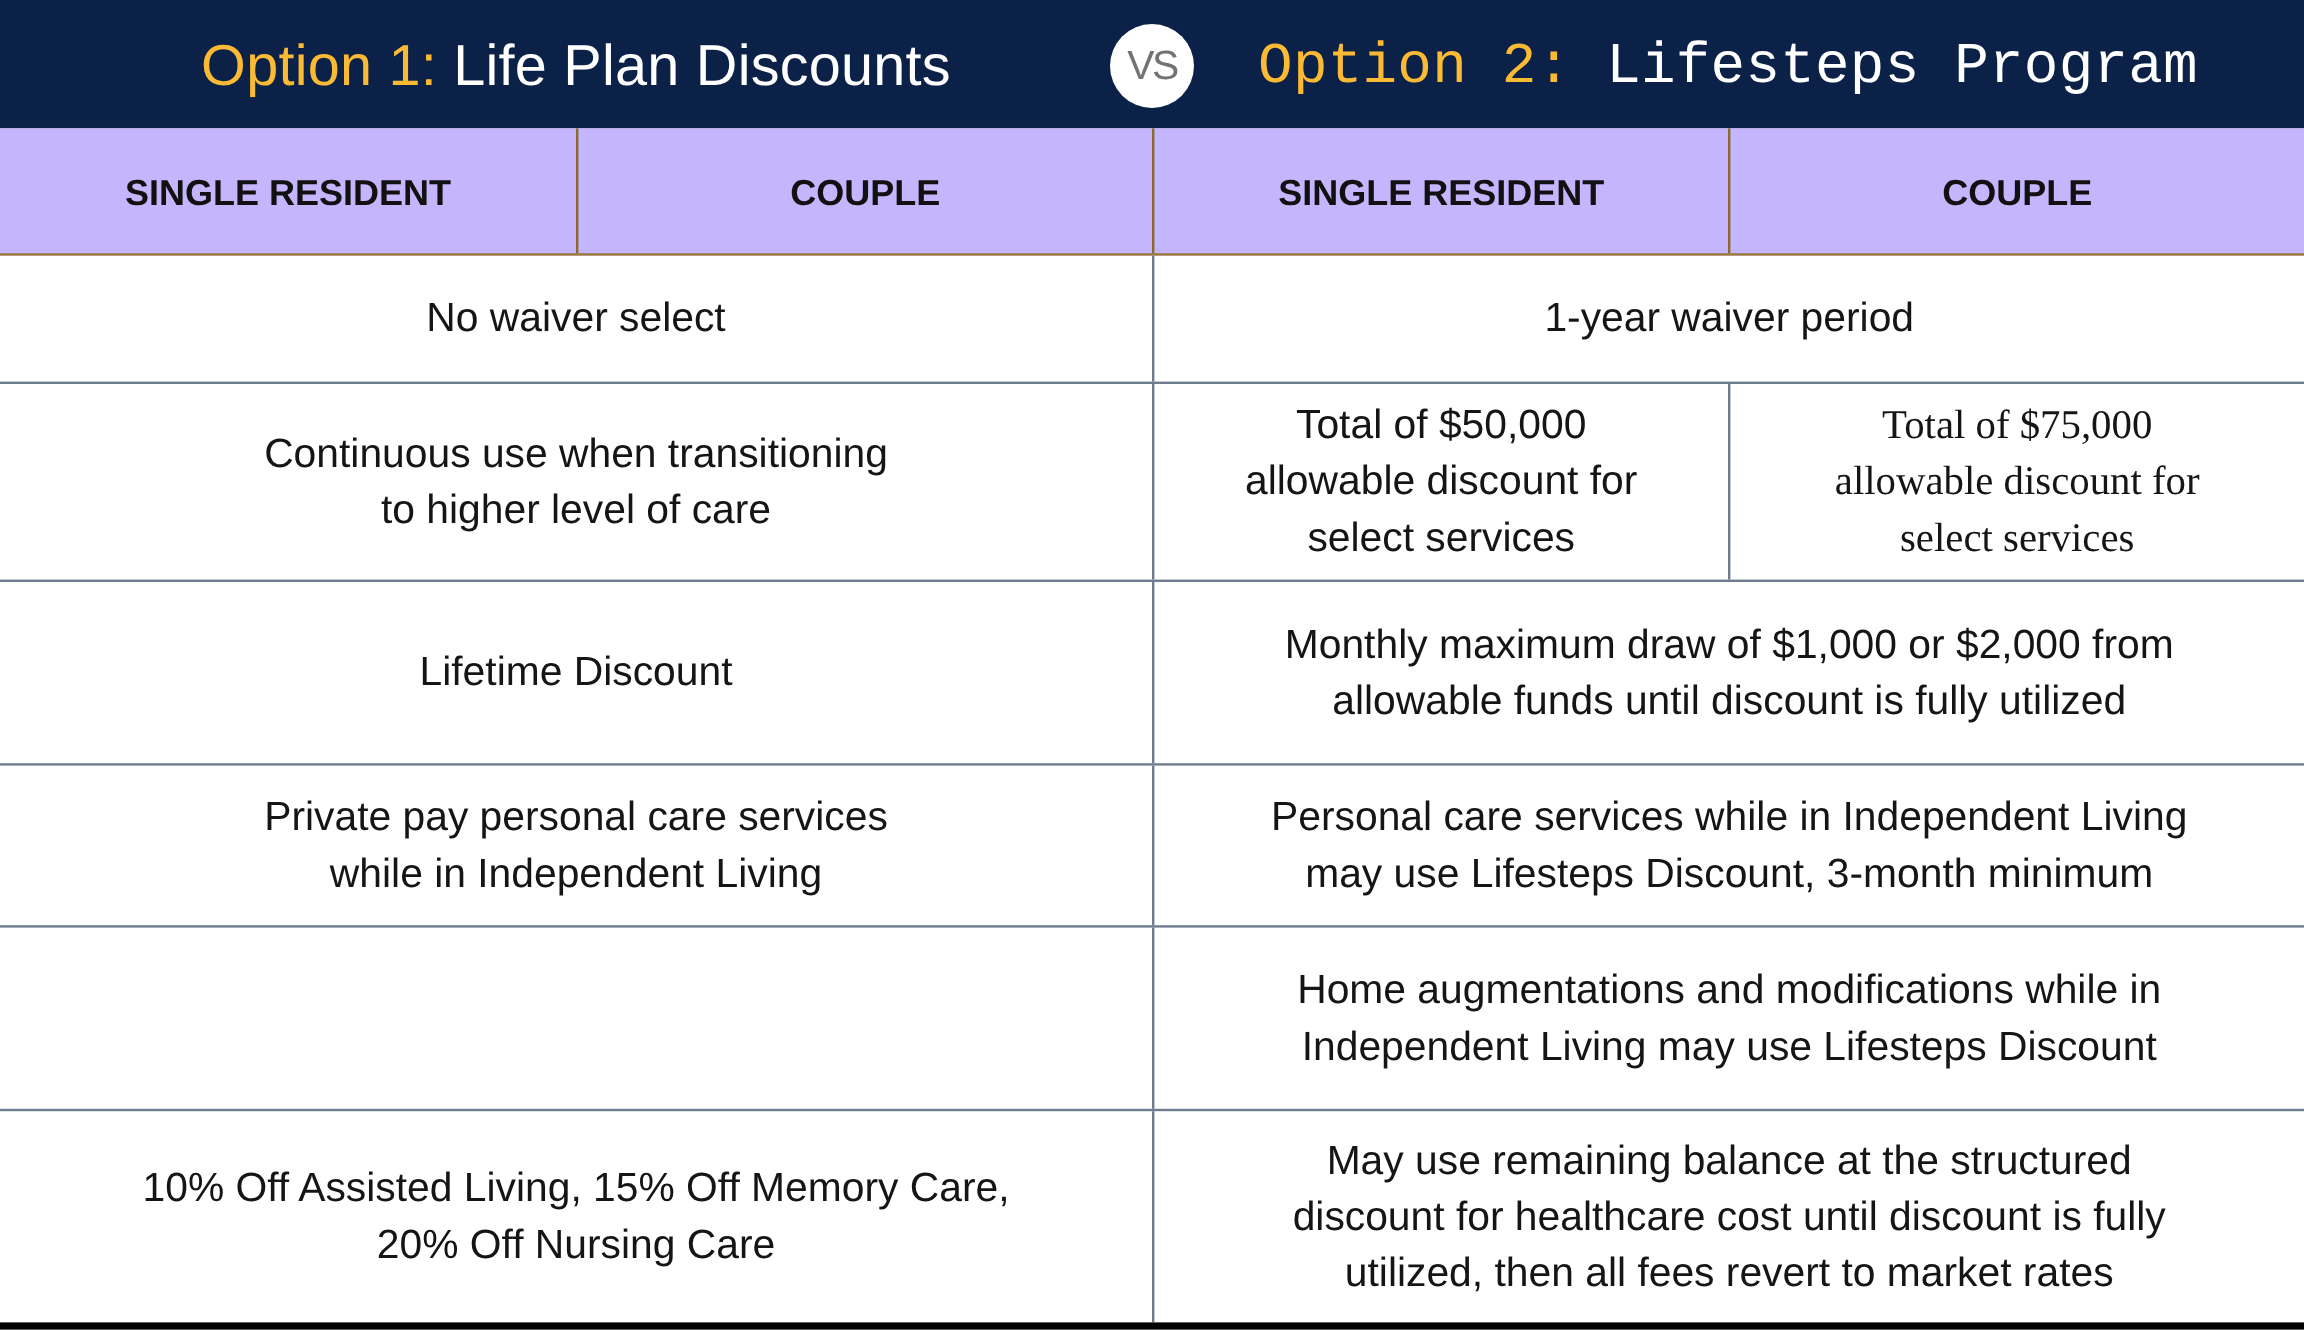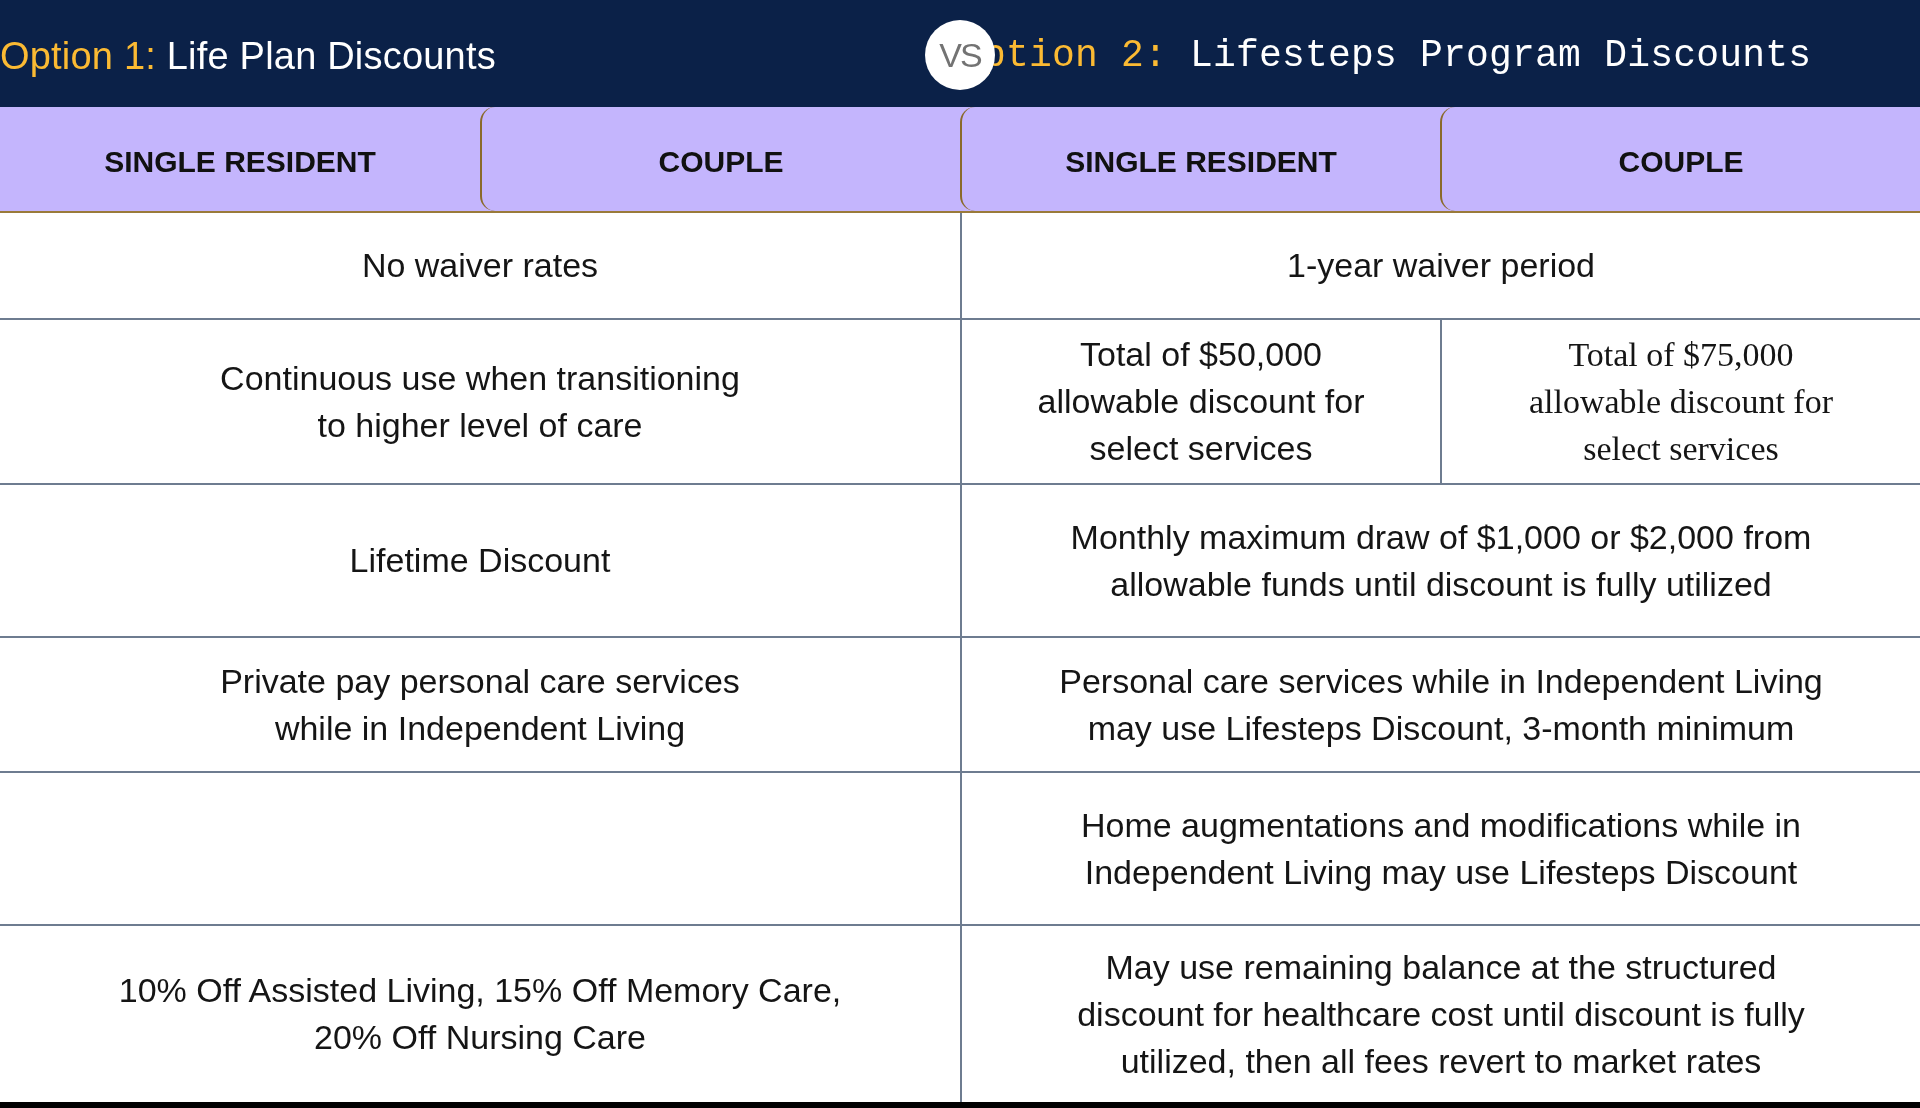--- a/index.html
+++ b/index.html
@@ -1,31 +1,31 @@
 <!DOCTYPE html>
 <html><head>
 <meta charset="utf-8">
 <style>
   html, body { margin:0; padding:0; }
   body { width:1920px; height:1108px; overflow:hidden; background:#ffffff;
          font-family:"Liberation Sans", sans-serif; color:#111; }
   .header { position:absolute; left:0; top:0; width:1920px; height:107px; background:#0b2148; }
-  .title { position:absolute; top:0; height:107px; line-height:112px; width:960px; 
-           font-size:38px; color:#ffffff; letter-spacing:0.2px; }
+  .title { position:absolute; top:0; height:107px; line-height:112px; width:960px; text-align:center;
+           font-size:48px; color:#ffffff; letter-spacing:0.2px; }
   .title .opt { color:#fbba33; }
   .title.left { left:0; }
   .title.right { left:960px; width:960px;font-family:Liberation Mono, monospace; }
   .vs { position:absolute; left:925px; top:20px; width:70px; height:70px; border-radius:50%;
         background:#ffffff; color:#737373; font-size:34px; text-align:center; line-height:70px; z-index:3;
         letter-spacing:-2px; }
   .subhead { position:absolute; top:107px; left:0; width:1920px; height:106px; background:#c4b5fd;
              border-bottom:2px solid #9a7a3a; box-sizing:border-box; }
   .sh { position:absolute; top:0; height:104px; width:480px; line-height:110px; text-align:center;
         font-weight:bold; font-size:30px; color:#111; box-sizing:border-box; }
-  .sh.b { border-left:2px solid #8a6a2a;border-radius:15px; }
+  .sh.b { border-left:2px solid #8a6a2a; }
   .rows { position:absolute; top:213px; left:0; width:1920px; }
   .row { position:absolute; left:0; width:1920px; border-bottom:2px solid #6e7c90; box-sizing:border-box; }
   .cell { position:absolute; top:0; bottom:0; display:flex; align-items:center; justify-content:center;
           text-align:center; font-size:34px; line-height:47px; color:#151515; box-sizing:border-box; padding:0 20px; }
   .cell.l { left:0; width:960px; }
   .cell.r { left:960px; width:960px; border-left:2px solid #6e7c90; }
   .cell.r1 { left:960px; width:480px; border-left:2px solid #6e7c90; }
   .cell.r2 { left:1440px; width:480px; border-left:2px solid #6e7c90;font-family:Liberation Serif, serif; }
   .cell span { white-space:pre-line; }
   .bottombar { position:absolute; left:0; top:1102px; width:1920px; height:6px; background:#000; }
@@ -48,21 +48,21 @@
 <div class="subhead">
   <div class="sh" style="left:0">SINGLE RESIDENT</div>
   <div class="sh b" style="left:480px">COUPLE</div>
   <div class="sh b" style="left:960px">SINGLE RESIDENT</div>
   <div class="sh b" style="left:1440px">COUPLE</div>
 </div>
 
 <div class="rows">
   <div class="row" style="top:0;height:107px">
     <div class="cell l">
-        <span>No waiver rates</span>
+        <span>No waiver select</span>
       </div>
     <div class="cell r">
         <span>1-year waiver period</span>
       </div>
   </div>
   <div class="row" style="top:107px;height:165px">
     <div class="cell l">
         <span>Continuous use when transitioning
 to higher level of care</span>
       </div>

